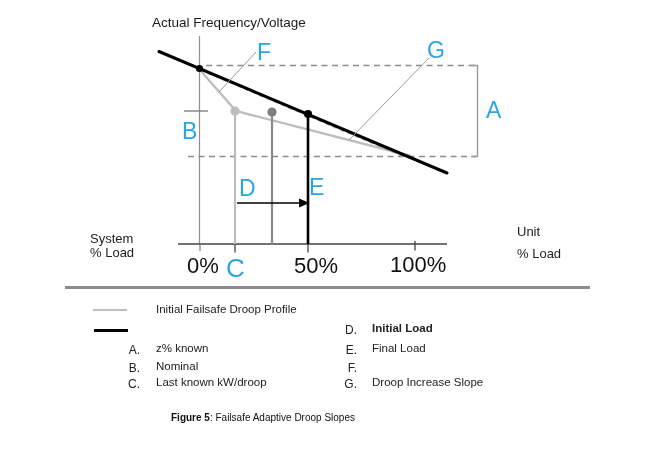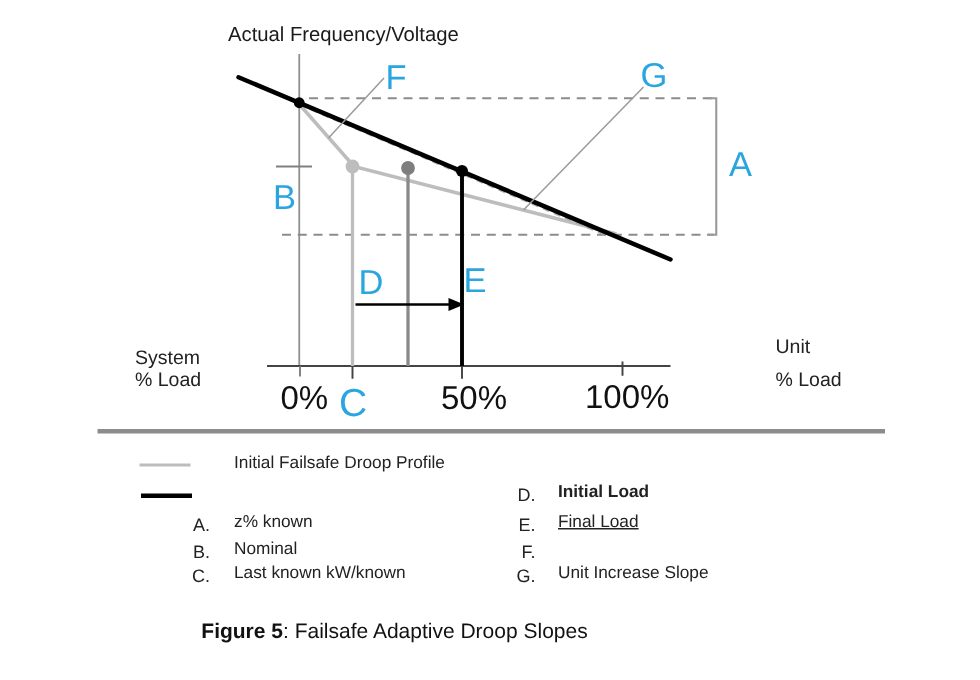--- a/index.html
+++ b/index.html
@@ -7,21 +7,21 @@
         font-family:"Liberation Sans", sans-serif;color:#222;}
   #diagram-svg{position:absolute;left:0;top:0;}
   .svg-text{font-family:"Liberation Sans", sans-serif;}
   .separator{position:absolute;left:65px;top:286px;width:525px;height:3px;background:#8c8c8c;}
   .legend{position:absolute;left:0;top:0;width:653px;height:453px;pointer-events:none;}
   .legend .abs{position:absolute;}
   .swatch{position:absolute;}
   .lg-label{font-size:11.5px;color:#222;white-space:nowrap;text-align:center;}
   .lg-key{font-size:12px;color:#222;text-align:right;display:inline-block;}
   .caption{position:absolute;left:0;top:412px;width:526px;text-align:center;
-           font-size:14px;color:#111;}
+           font-size:10px;color:#111;}
   .caption .bold{font-weight:bold;}
 </style>
 </head>
 <body>
 
 <div id="page">
 
   <svg id="diagram-svg" width="653" height="285" viewBox="0 0 653 285">
 
     <line x1="199.5" y1="36" x2="199.5" y2="244" stroke="#909090" stroke-width="1.2"></line>
@@ -87,31 +87,31 @@
 
     <div class="swatch" style="left:94px;top:328.5px;width:34px;height:3px;background:#000000;"></div>
 
     <div class="abs lg-key" style="left:118px;top:343px;width:22px;">A.</div>
     <div class="abs lg-label" style="left:156px;top:342px;">z% known</div>
 
     <div class="abs lg-key" style="left:118px;top:360.5px;width:22px;">B.</div>
     <div class="abs lg-label" style="left:156px;top:359.5px;">Nominal</div>
 
     <div class="abs lg-key" style="left:118px;top:377px;width:22px;">C.</div>
-    <div class="abs lg-label" style="left:156px;top:376px;">Last known kW/known</div>
+    <div class="abs lg-label" style="left:156px;top:376px;">Last known kW/droop</div>
 
     <div class="abs lg-key" style="left:341px;top:323px;width:16px;">D.</div>
     <div class="abs lg-label" style="left:372px;top:322px;font-weight:bold;">Initial Load</div>
 
     <div class="abs lg-key" style="left:341px;top:342.5px;width:16px;">E.</div>
-    <div class="abs lg-label" style="left:372px;top:341.5px;text-decoration:underline;">Final Load</div>
+    <div class="abs lg-label" style="left:372px;top:341.5px;">Final Load</div>
 
     <div class="abs lg-key" style="left:341px;top:360.5px;width:16px;">F.</div>
 
     <div class="abs lg-key" style="left:341px;top:377px;width:16px;">G.</div>
-    <div class="abs lg-label" style="left:372px;top:376px;">Unit Increase Slope</div>
+    <div class="abs lg-label" style="left:372px;top:376px;">Droop Increase Slope</div>
   </div>
 
   <div class="caption">
     <span class="bold">Figure 5</span><span>: Failsafe Adaptive Droop Slopes</span>
   </div>
 
 </div>
 
 </body></html>

